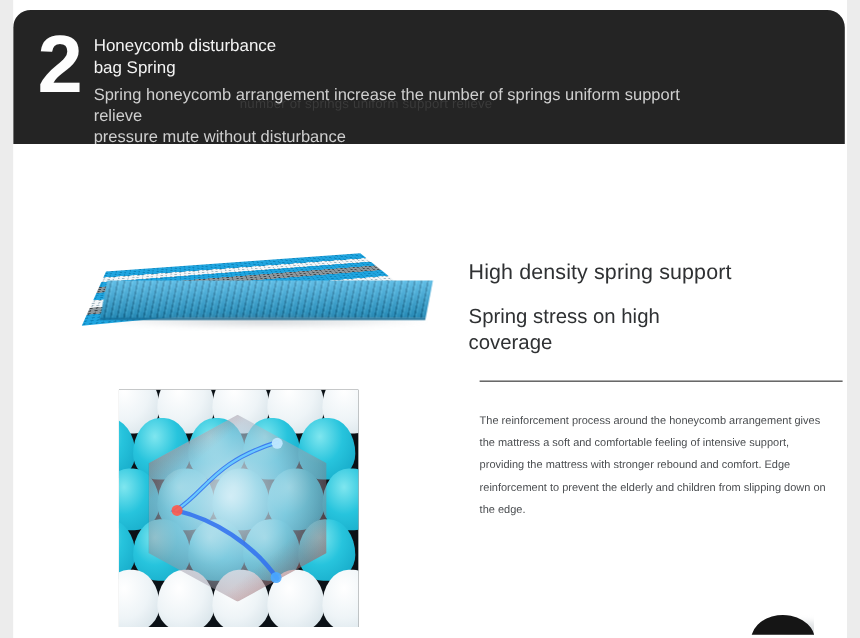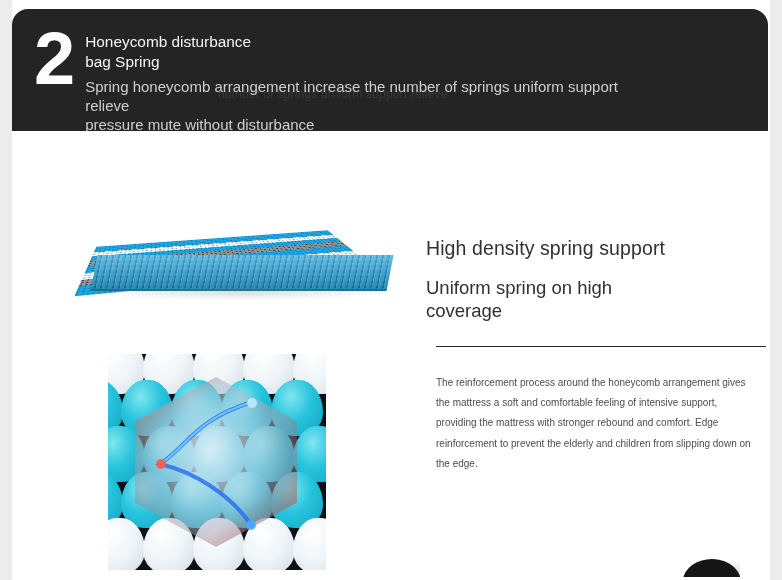--- a/index.html
+++ b/index.html
@@ -410,21 +410,21 @@
           <path d="M118 26 C 60 44, 54 70, 26 88" fill="none" stroke="#6fd2ff" stroke-width="2" stroke-linecap="round" opacity=".9"></path>
           <circle cx="118" cy="27" r="5" fill="#bfe8ff" opacity=".95"></circle>
           <circle cx="27" cy="88" r="5" fill="#ff5a4a" opacity=".9"></circle>
           <circle cx="117" cy="149" r="5" fill="#4aa8ff" opacity=".9"></circle>
         </svg>
       </div>
     </div>
 
     <div class="text-col">
       <div class="headline-1">High density spring support</div>
-      <div class="headline-2">Uniform spring on high coverage</div>
+      <div class="headline-2">Spring stress on high coverage</div>
       <div class="rule"></div>
       <div class="paragraph">The reinforcement process around the honeycomb arrangement gives the mattress a soft and comfortable feeling of intensive support, providing the mattress with stronger rebound and comfort. Edge reinforcement to prevent the elderly and children from slipping down on the edge.</div>
     </div>
 
     <div class="peek-object">
       <div class="blob2"></div>
       <div class="blob"></div>
     </div>
 
   </div>

